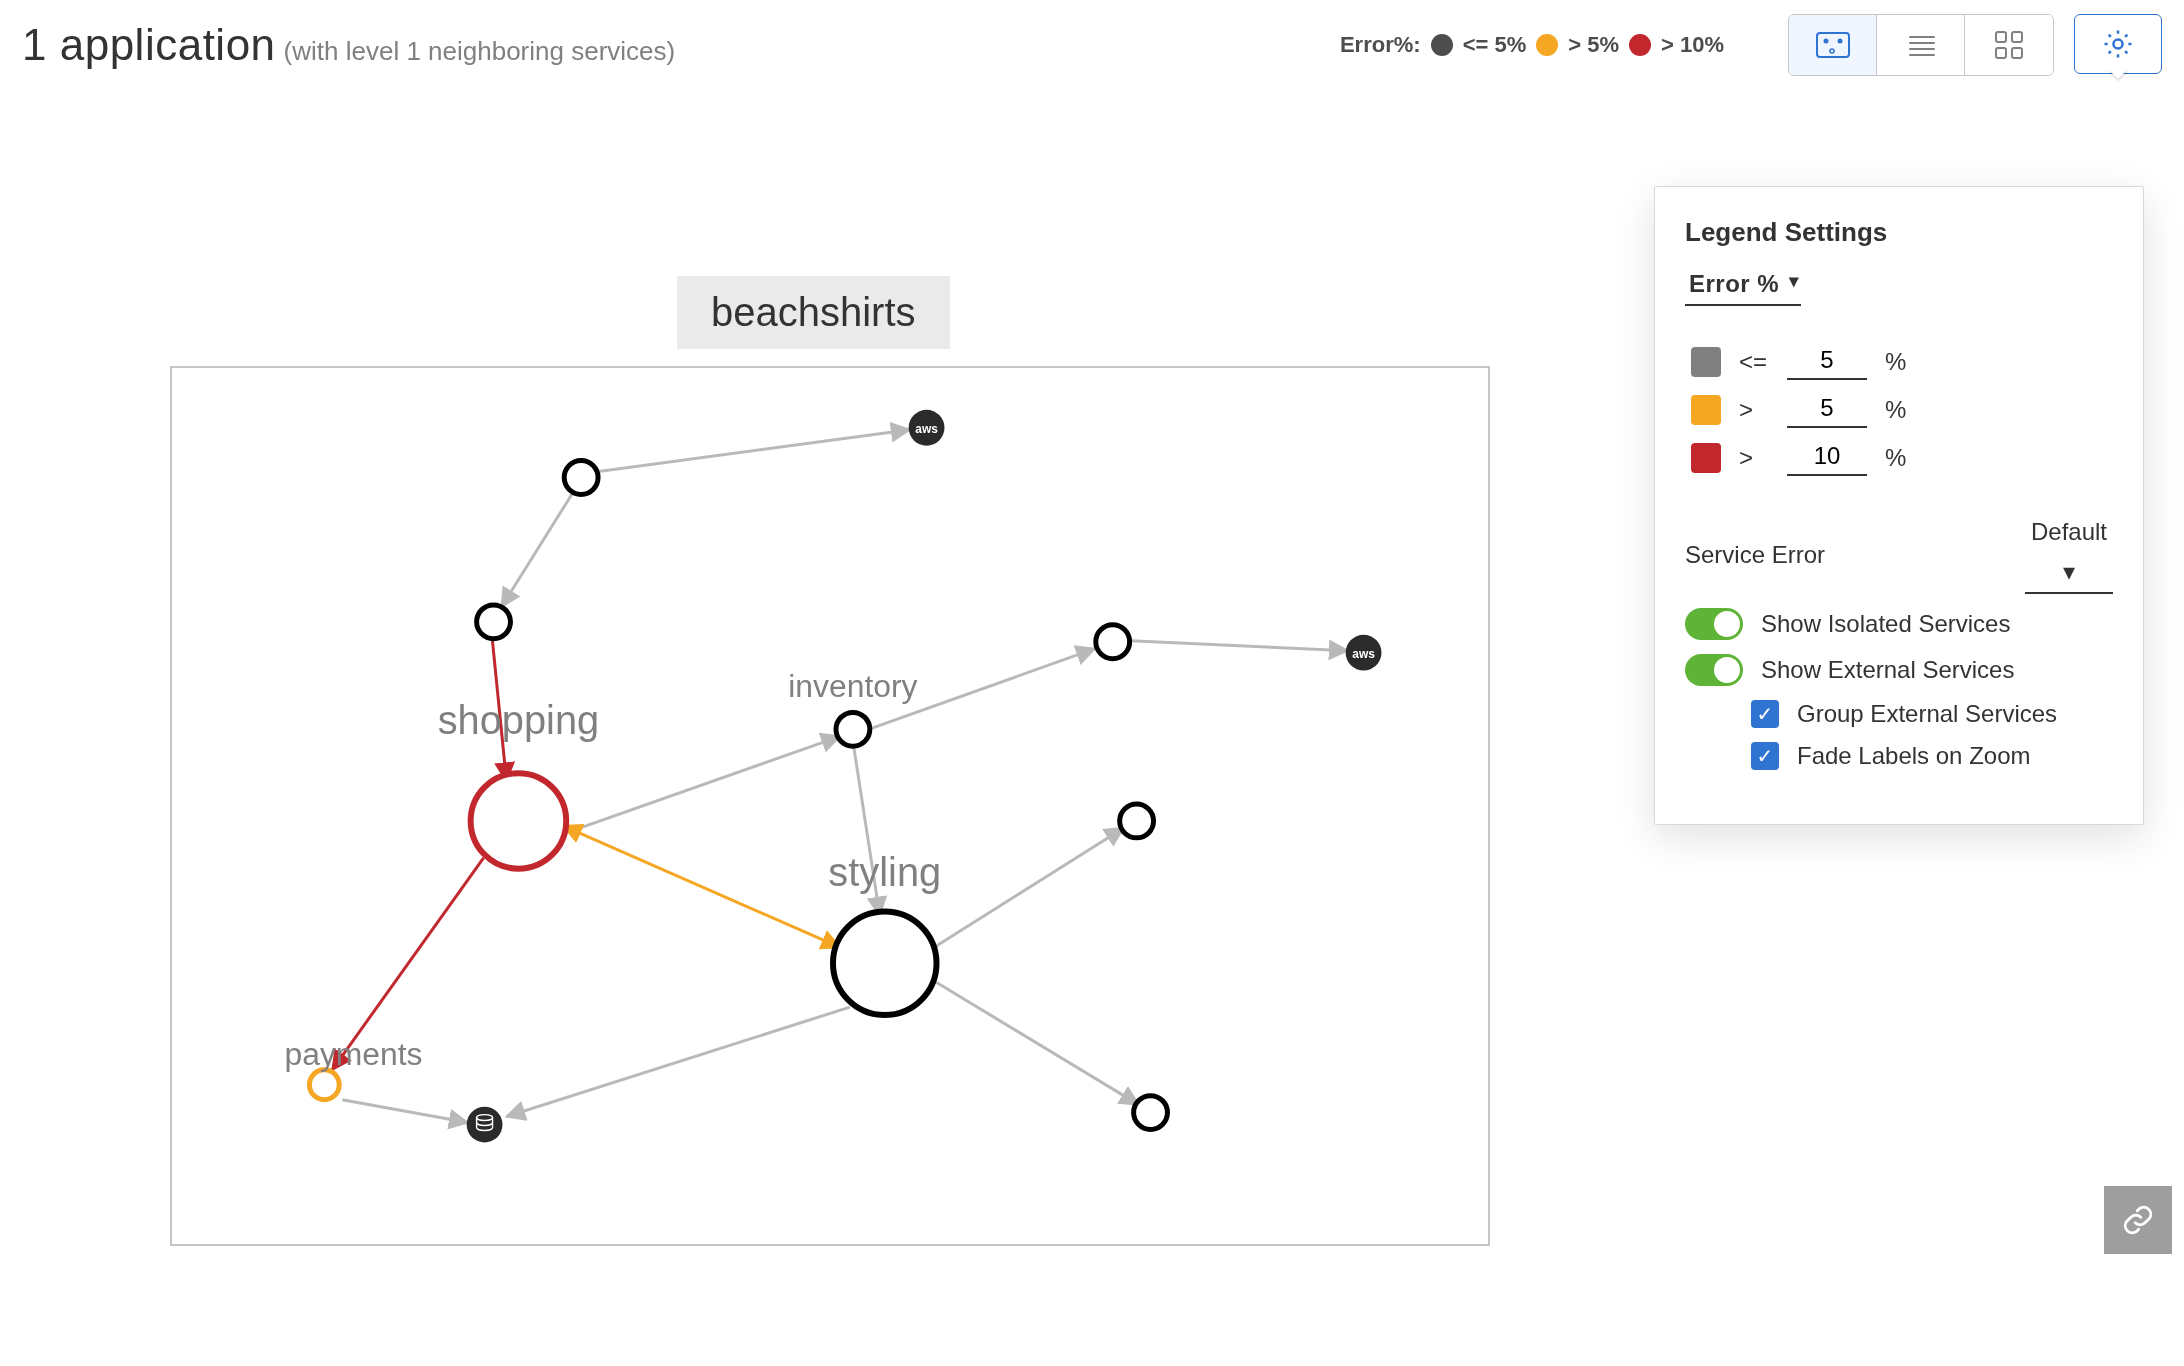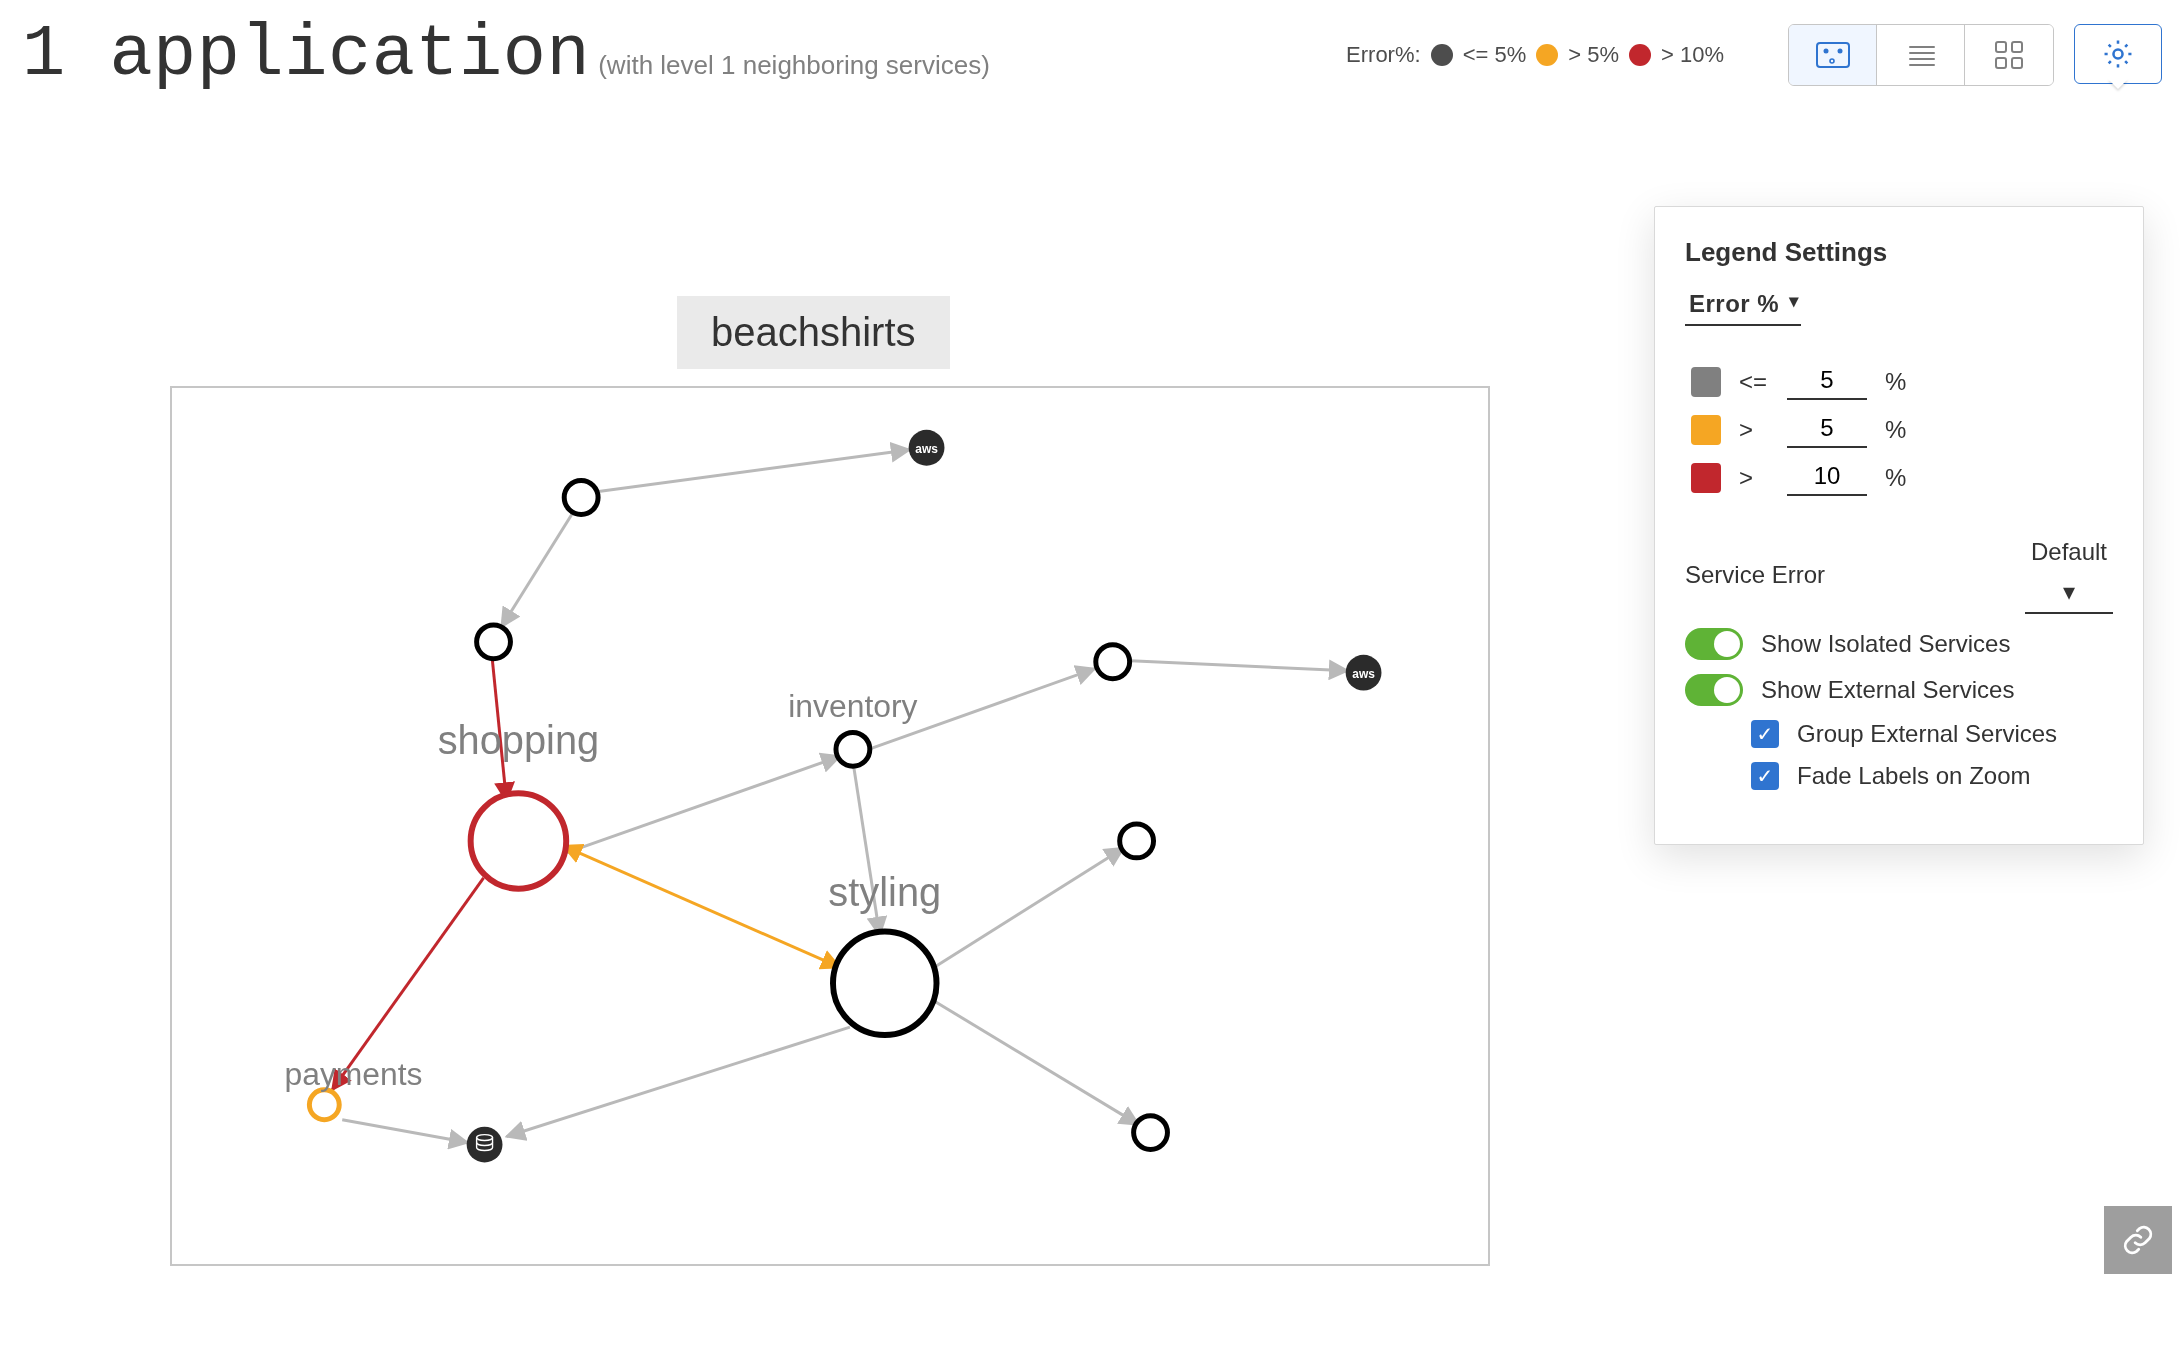--- a/index.html
+++ b/index.html
@@ -20,26 +20,26 @@
     width:2184px; height:1366px;
     transform-origin:0 0;
   }
   
   .topbar {
     display:flex; align-items:center;
     padding:14px 22px 10px 22px;
     gap:24px;
   }
   .title-wrap { flex:0 0 auto; display:flex; align-items:baseline; gap:8px;}
-  .title-main { font-size:72px; font-weight:400; letter-spacing:.5px;font-family:Liberation Mono, monospace; }
+  .title-main { font-size:44px; font-weight:400; letter-spacing:.5px; }
   .title-sub  { font-size:26px; color:var(--grey-500); }
   .legend-top {
     margin-left:auto;
     display:flex; align-items:center; gap:10px;
-    font-size:22px; color:var(--grey-700);
+    font-size:22px; color:var(--grey-700);font-weight:bold;
   }
   .lg-dot { width:22px; height:22px; border-radius:50%; display:inline-block; }
   .lg-dot.low { background:#4d4d4d; }
   .lg-dot.mid { background:#f5a623; }
   .lg-dot.high{ background:#c1272d; }
   .view-btns {
     display:flex; gap:20px; margin-left:40px;
   }
   .seg {
     display:flex; border:1px solid var(--grey-300); border-radius:6px; overflow:hidden;

